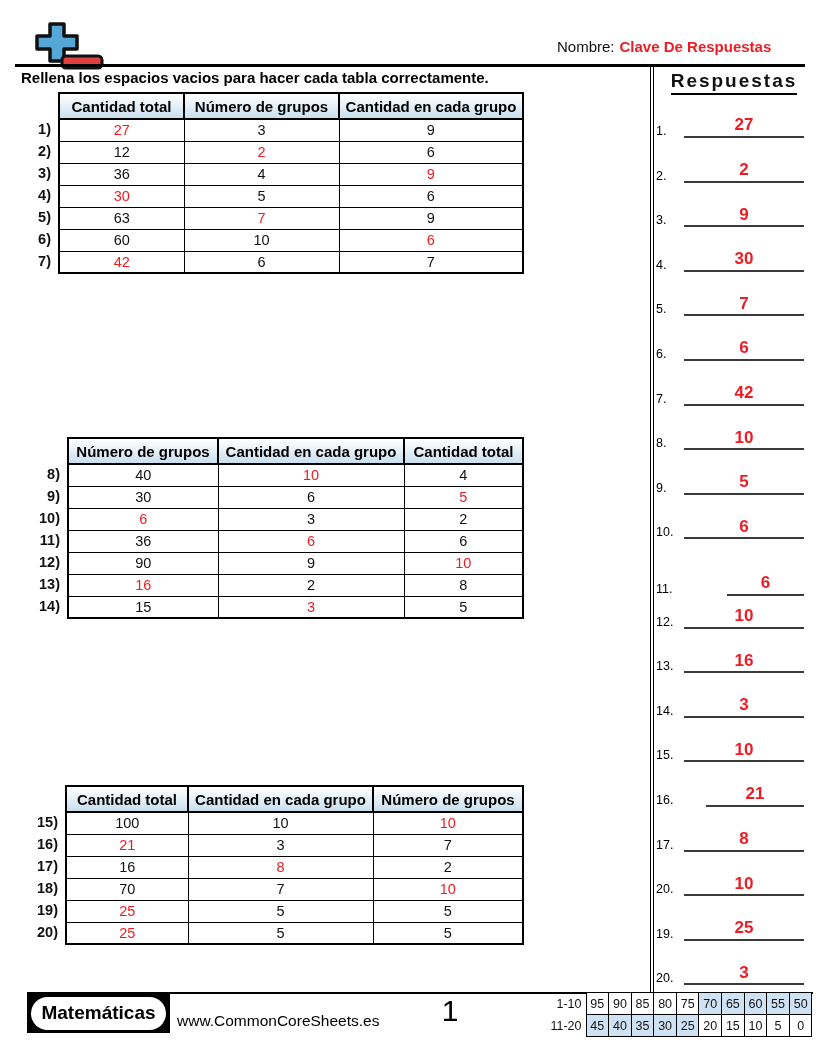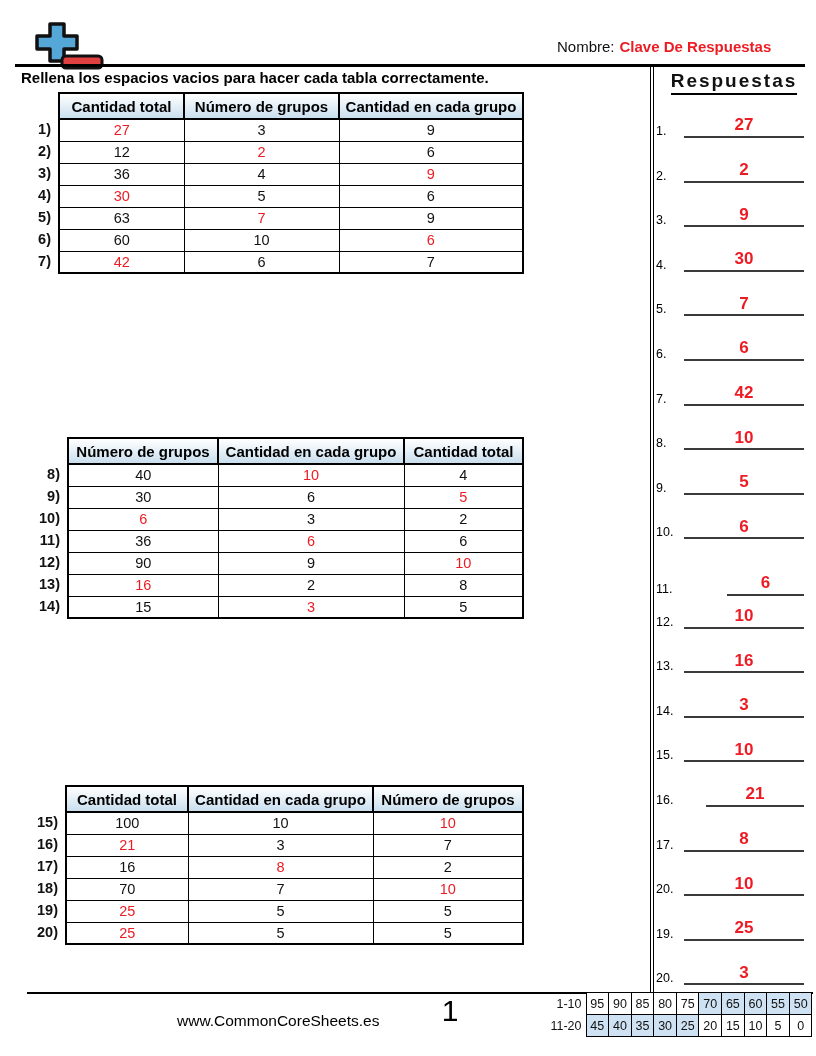--- a/index.html
+++ b/index.html
@@ -311,20 +311,23 @@
         <span class="answer-num">19.</span>
         <span class="answer-line">25</span>
       </div>
       <div class="answer-item" style="top: 953.4px;">
         <span class="answer-num">20.</span>
         <span class="answer-line">3</span>
       </div>
     </div>
 
   <div class="footer-rule"></div>
+  <div class="badge">
+    <div class="badge-pill">Matemáticas</div>
+  </div>
   <div class="website">www.CommonCoreSheets.es</div>
   <div class="page-num">1</div>
   <table class="score" id="scoretbl">
       <tbody>
         <tr>
           <td class="lab">1-10</td>
           <td class="cell">95</td>
           <td class="cell">90</td>
           <td class="cell">85</td>
           <td class="cell">80</td>

